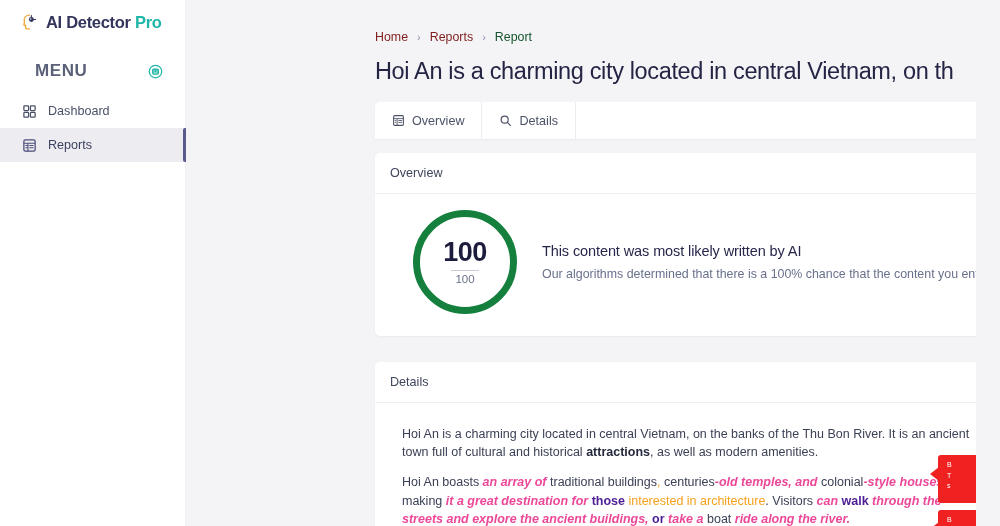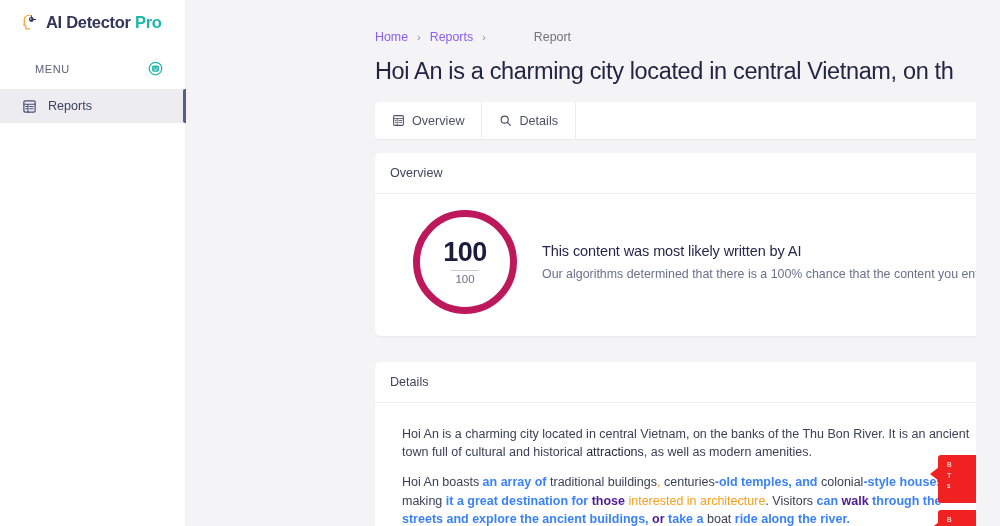--- a/index.html
+++ b/index.html
@@ -31,21 +31,21 @@
     font-size: 16.5px; font-weight: 700; letter-spacing: -0.3px;
     color: #33355b; white-space: nowrap;
   }
   .logo-text .pro { color: #1eb6a6; }
 
   .menu-head {
     display: flex; align-items: center; justify-content: space-between;
     padding: 17px 22px 13px 22px;
   }
   .menu-label {
-    font-size: 11px; letter-spacing: 0.6px; color: #5a6179; font-weight: 400; padding-left: 13px;
+    font-size: 17px; letter-spacing: 0.6px; color: #5a6179; font-weight: 700; padding-left: 13px;
   }
   .menu-badge { width: 15px; height: 15px; display:block; }
 
   .nav { display: flex; flex-direction: column; }
   .nav-item {
     display: flex; align-items: center; gap: 11px;
     height: 34px;
     padding: 0 0 0 22px;
     color: #4b5068;
     font-size: 12.6px;
@@ -69,22 +69,22 @@
   .content {
     position: absolute;
     left: 190px; top: 0;
     width: 880px;
   }
   .breadcrumb {
     display: flex; align-items: center; gap: 9px;
     padding: 30px 0 0 0;
     font-size: 12.4px;
   }
-  .crumb { color: #8b5cf6; }
-  .crumb.last { color: #737373; margin-left: 39px; }
+  .crumb { color: #7f1d1d; }
+  .crumb.last { color: #14532d; }
   .crumb-sep { color: #8c94ab; font-size: 11px; line-height: 1; }
 
   .page-title {
     margin-top: 13px;
     font-size: 23.5px;
     font-weight: 400;
     color: #242445;
     letter-spacing: -0.35px;
     white-space: nowrap;
     line-height: 1.2;
@@ -122,21 +122,21 @@
     color: #3f465c;
     border-bottom: 1px solid #efeff1;
   }
 
   .overview-card { margin-top: 14px; }
   .overview-body { display: flex; align-items: center; gap: 0; padding: 16px 15px 22px 15px; }
 
   .score-wrap { width: 150px; flex: 0 0 150px; display: flex; justify-content: center; }
   .score-ring {
     width: 104px; height: 104px; border-radius: 50%;
-    border: 7px solid #be185d;
+    border: 7px solid #15803d;
     display: flex; flex-direction: column;
     align-items: center; justify-content: center;
   }
   .score-big {
     font-size: 27px; font-weight: 700; color: #1c1c3c; line-height: 1;
     letter-spacing: -0.5px;
   }
   .score-rule { width: 28px; height: 1px; background: #c9cdd8; margin: 4px 0 3px; }
   .score-small { font-size: 11.5px; color: #6b7288; line-height: 1; }
 
@@ -151,22 +151,22 @@
 
   .details-card { margin-top: 26px; }
   .details-body { padding: 22px 27px 20px 27px; }
   .para {
     font-size: 12.5px;
     line-height: 1.45;
     color: #3b4156;
     margin-bottom: 12px;
   }
   .para:last-child { margin-bottom: 0; }
-  .b { font-weight: 400; color: #262a3e; margin-top: 32px; }
-  .o  { color: #3b82f6; font-weight: 700; }
+  .b { font-weight: 700; color: #262a3e; margin-top: 32px; }
+  .o  { color: #ec4899; font-weight: 700; font-style: italic; }
   .on { color: #f79f1b; font-weight: 400; }
   .r  { color: #4c1d95; font-weight: 700; }
 
   
   .callout {
     position: absolute;
     right: -18px;
     width: 56px;
     background: #ef2121;
     color: #ffffff;
@@ -215,20 +215,31 @@
           <rect x="6.5" y="7" width="11" height="10" rx="2.5" fill="#1eb6a6"></rect>
           <circle cx="9.8" cy="11" r="1.1" fill="#ffffff"></circle>
           <circle cx="14.2" cy="11" r="1.1" fill="#ffffff"></circle>
           <path d="M9.5 14.3h5" stroke="#ffffff" stroke-width="1.3" stroke-linecap="round"></path>
         </svg>
       </span>
     </div>
 
     <nav class="nav">
 
+      <div class="nav-item">
+        <span class="ico">
+          <svg viewBox="0 0 24 24" width="15" height="15">
+            <rect x="3" y="3" width="7.5" height="7.5" rx="1.2" fill="none" stroke="#4b5068" stroke-width="2"></rect>
+            <rect x="13.5" y="3" width="7.5" height="7.5" rx="1.2" fill="none" stroke="#4b5068" stroke-width="2"></rect>
+            <rect x="3" y="13.5" width="7.5" height="7.5" rx="1.2" fill="none" stroke="#4b5068" stroke-width="2"></rect>
+            <rect x="13.5" y="13.5" width="7.5" height="7.5" rx="1.2" fill="none" stroke="#4b5068" stroke-width="2"></rect>
+          </svg>
+        </span>
+        <span>Dashboard</span>
+      </div>
 
       <div class="nav-item active">
         <span class="ico">
           <svg viewBox="0 0 24 24" width="15" height="15">
             <rect x="3" y="3" width="18" height="18" rx="2.2" fill="none" stroke="#4b4d7a" stroke-width="2"></rect>
             <path d="M3.5 8.5h17M9.5 8.5V21M6 12h2M6 15.5h2M12.3 12h5.5M12.3 15.5h5.5" stroke="#4b4d7a" stroke-width="1.7" stroke-linecap="round"></path>
           </svg>
         </span>
         <span>Reports</span>
       </div>

